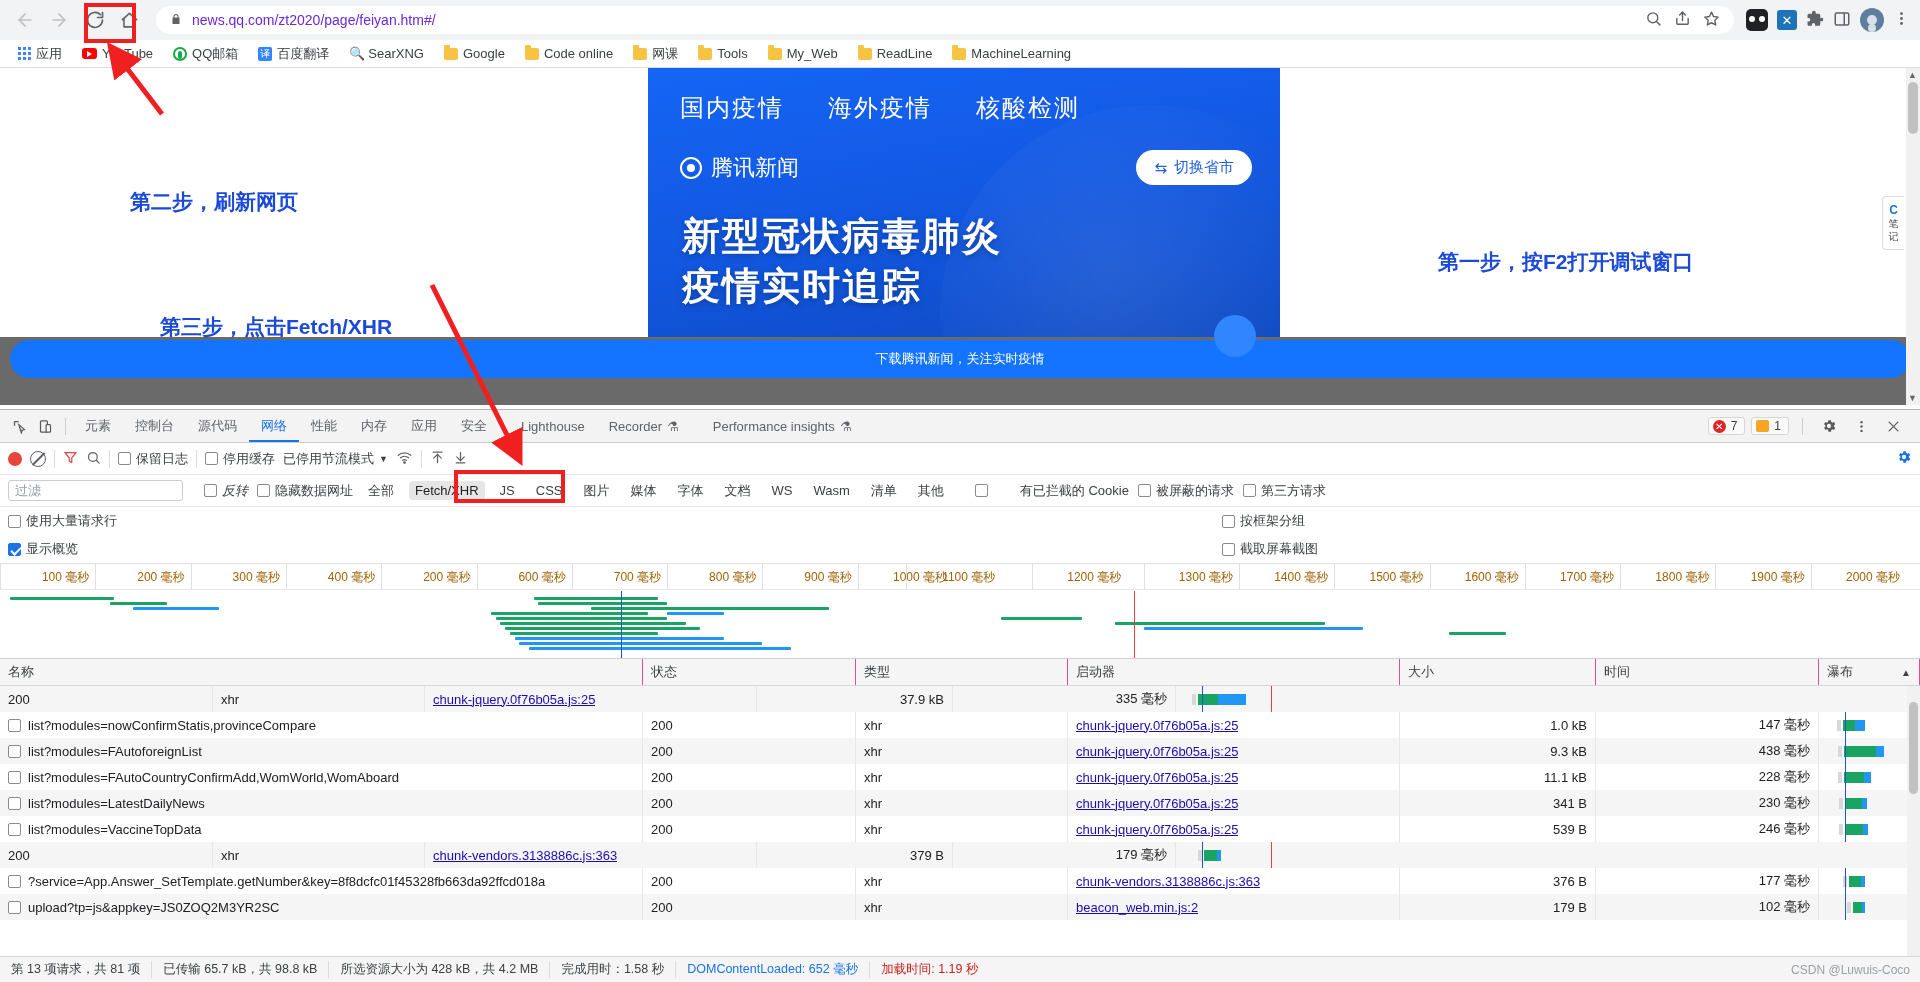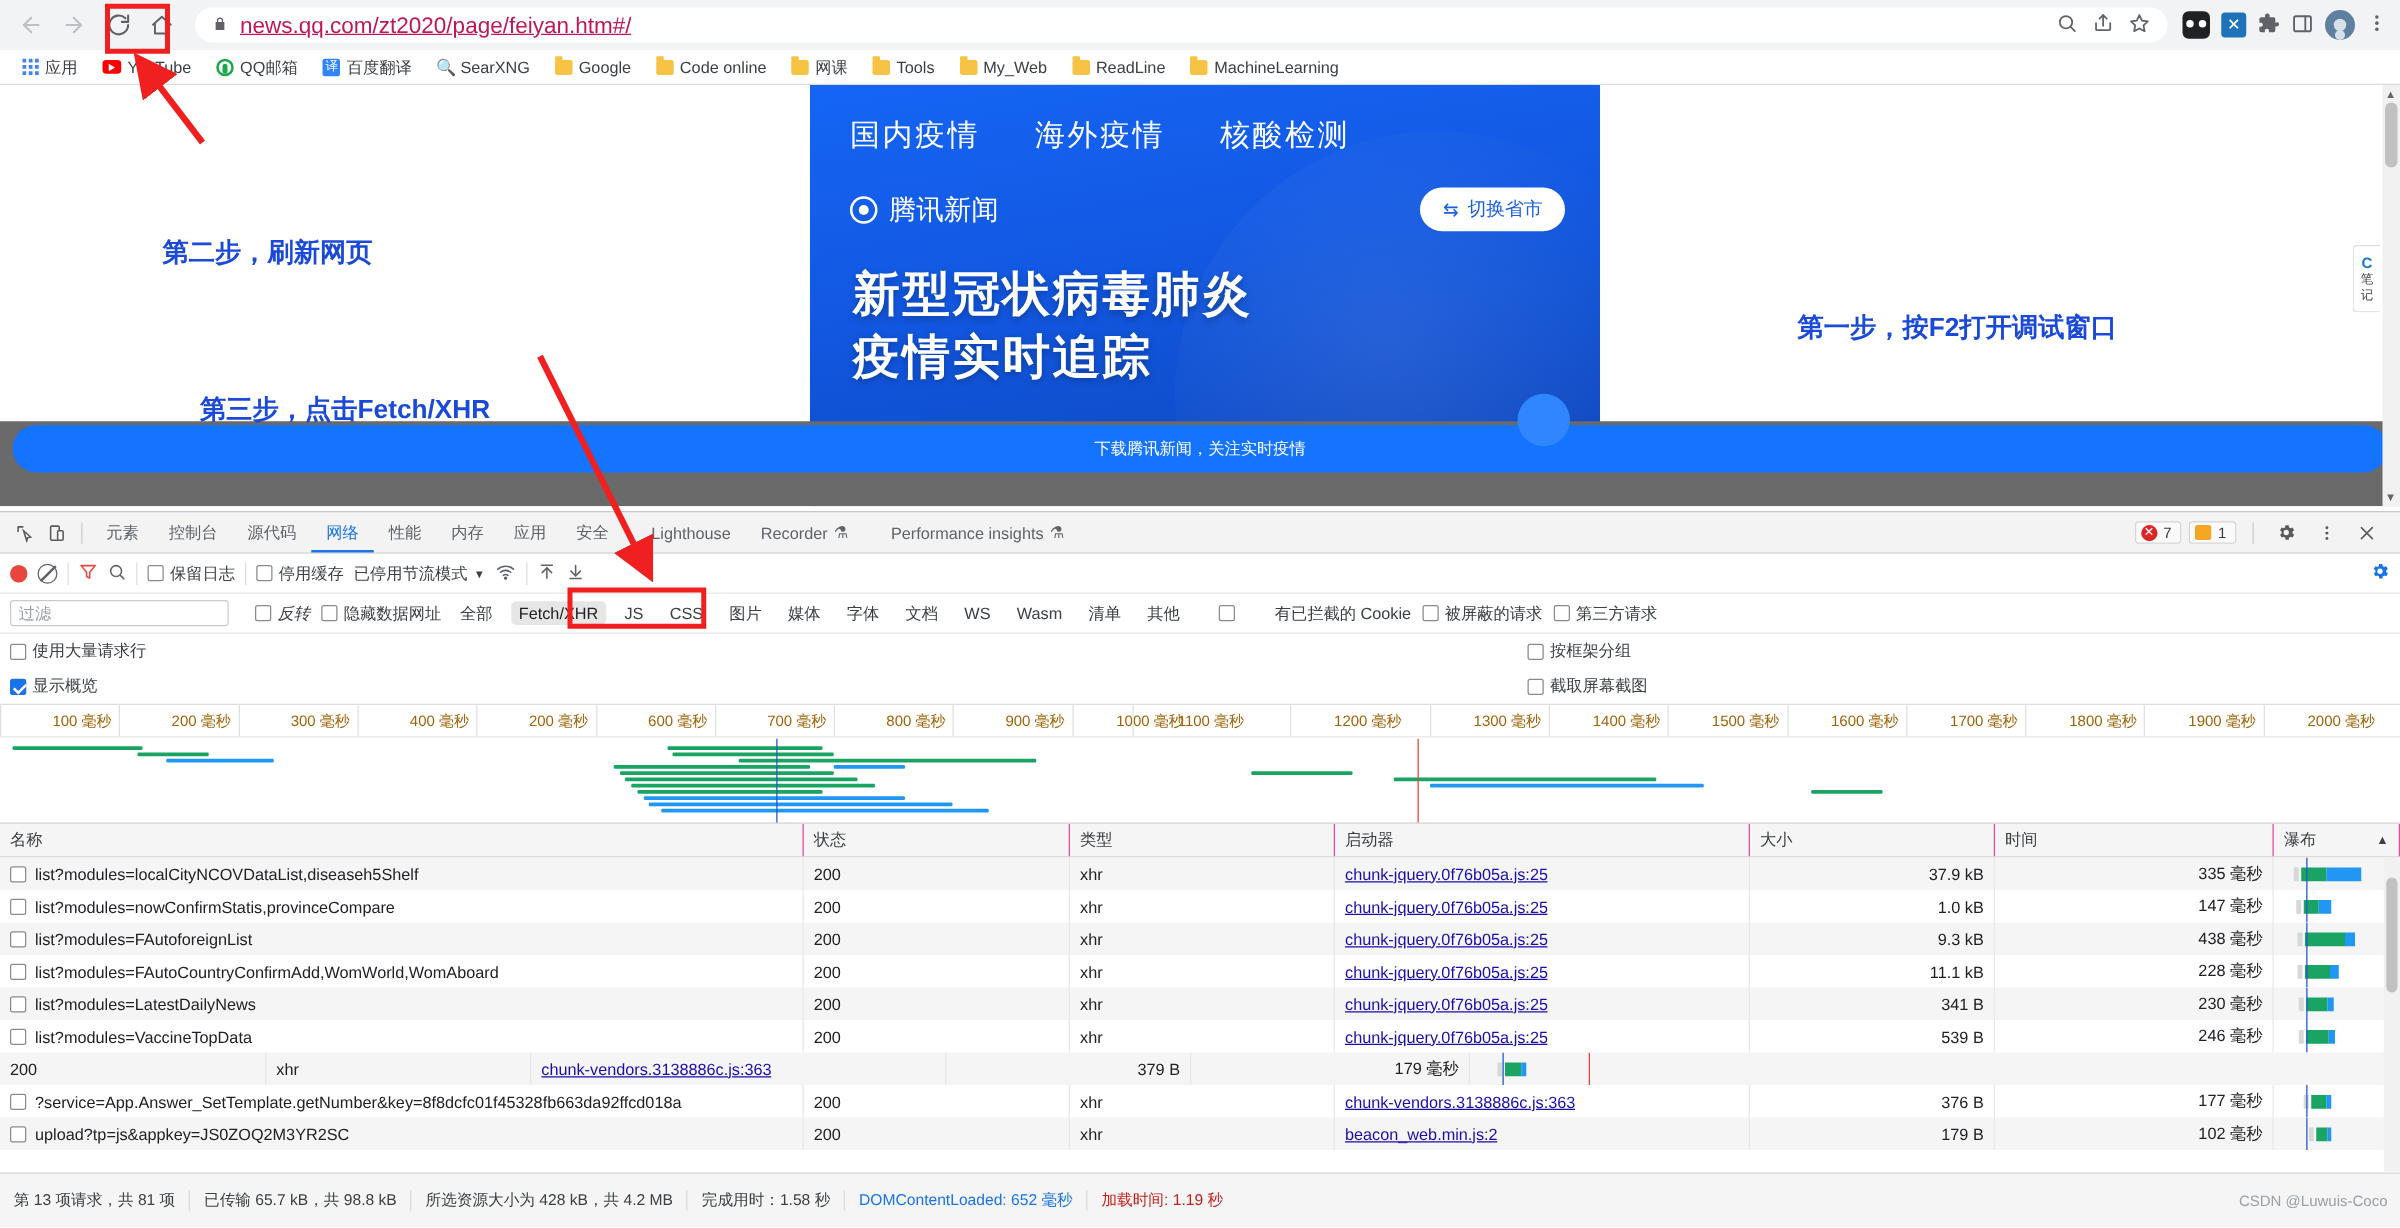--- a/index.html
+++ b/index.html
@@ -21,21 +21,21 @@
     width:30px; height:30px; display:flex; align-items:center; justify-content:center;
     border-radius:50%; color:#5f6368;
   }
   .nav-btn.disabled { color:#bdc1c6; }
   .nav-btn svg { display:block; }
   .omnibox {
     flex:1; height:28px; background:#fff; border-radius:14px;
     display:flex; align-items:center; padding:0 14px; gap:10px;
     margin:0 8px; min-width:0;
   }
-  .omnibox .url { font-size:18px; color:#be185d; white-space:nowrap; overflow:hidden;text-decoration:underline; }
+  .omnibox .url { font-size:14px; color:#6d28d9; white-space:nowrap; overflow:hidden; }
   .omni-right { display:flex; align-items:center; gap:12px; color:#5f6368; margin-left:auto; padding-left:12px; }
   .tb-icons { display:flex; align-items:center; gap:9px; color:#5f6368; }
   .ext-ic { width:22px; height:22px; display:flex; align-items:center; justify-content:center; border-radius:4px; }
   .ext-a { background:#202124; border-radius:5px; position:relative; }
   .ext-a::before, .ext-a::after { content:""; position:absolute; width:6px; height:6px; border-radius:50%; background:#fff; top:7px; }
   .ext-a::before { left:3px; } .ext-a::after { right:3px; }
   .ext-x { background:#1d72b8; color:#fff; font-weight:bold; font-size:13px; border-radius:3px;
            display:flex;align-items:center;justify-content:center;width:20px;height:20px;}
   .avatar { width:24px;height:24px;border-radius:50%;background:#5f7f9f; display:flex;align-items:center;justify-content:center;}
   .avatar::after{content:"";width:10px;height:10px;border-radius:50%;background:#d7e0e8;box-shadow:0 8px 0 -1px #d7e0e8;}
@@ -160,21 +160,21 @@
   .c-type{width:212px;}
   .c-init{width:332px;}
   .c-size{width:196px; justify-content:flex-end;}
   .c-time{width:223px; justify-content:flex-end;}
   .c-wf{flex:1; position:relative; padding:0;}
   .init-link { color:#1a0dab; text-decoration:underline; overflow:hidden; text-overflow:ellipsis;}
   .wf-bar { position:absolute; top:8px; height:11px;}
   .wf-blue-line { position:absolute; top:0; bottom:0; width:1px; background:#1e56c9;}
   .wf-red-line { position:absolute; top:0; bottom:0; width:1px; background:#e24242;}
 
-  .statusbar { height:44px; border-top:1px solid #d5d5d5; background:#f5f5f5; display:flex; align-items:center; font-size:12.5px; color:#3c4043;}
+  .statusbar { height:26px; border-top:1px solid #d5d5d5; background:#f5f5f5; display:flex; align-items:center; font-size:12.5px; color:#3c4043;}
   .sb { padding:0 11px; border-right:1px solid #dcdcdc; white-space:nowrap;}
   .sb.nb { border-right:none; }
   .sb-blue { color:#1a73e8; }
   .sb-red { color:#c5221f; }
   .wm { margin-left:auto; padding-right:10px; color:#9aa0a6; font-size:12px;}
 
   .tbl-scrollrail{position:absolute;right:0;top:27px;bottom:0;width:13px;background:#f1f1f1;}
   .tbl-thumb{position:absolute;right:2px;top:16px;width:9px;height:92px;background:#c1c1c1;border-radius:5px;}
 </style>
 </head>
@@ -669,24 +669,20 @@
         <div class="th c-init">启动器</div>
         <div class="th c-size" style="justify-content:flex-start;">大小</div>
         <div class="th c-time" style="justify-content:flex-start;">时间</div>
         <div class="th c-wf" style="padding:0 8px; justify-content:space-between;">
           <span>瀑布</span>
           <span style="font-size:10px;">▲</span>
         </div>
       </div>
       <div id="rows">
           <div class="trow">
-            <div class="td c-name">
-              <span class="cb"></span>
-              <span>list?modules=localCityNCOVDataList,diseaseh5Shelf</span>
-            </div>
             <div class="td c-status">200</div>
             <div class="td c-type">xhr</div>
             <div class="td c-init">
               <span class="init-link">chunk-jquery.0f76b05a.js:25</span>
             </div>
             <div class="td c-size">37.9 kB</div>
             <div class="td c-time">335 毫秒</div>
             <div class="td c-wf">
               <div class="wf-bar" style="left: 16px; width: 4px; background: rgb(216, 216, 216);"></div>
               <div class="wf-bar" style="left: 22px; width: 20px; background: rgb(25, 164, 99);"></div>

